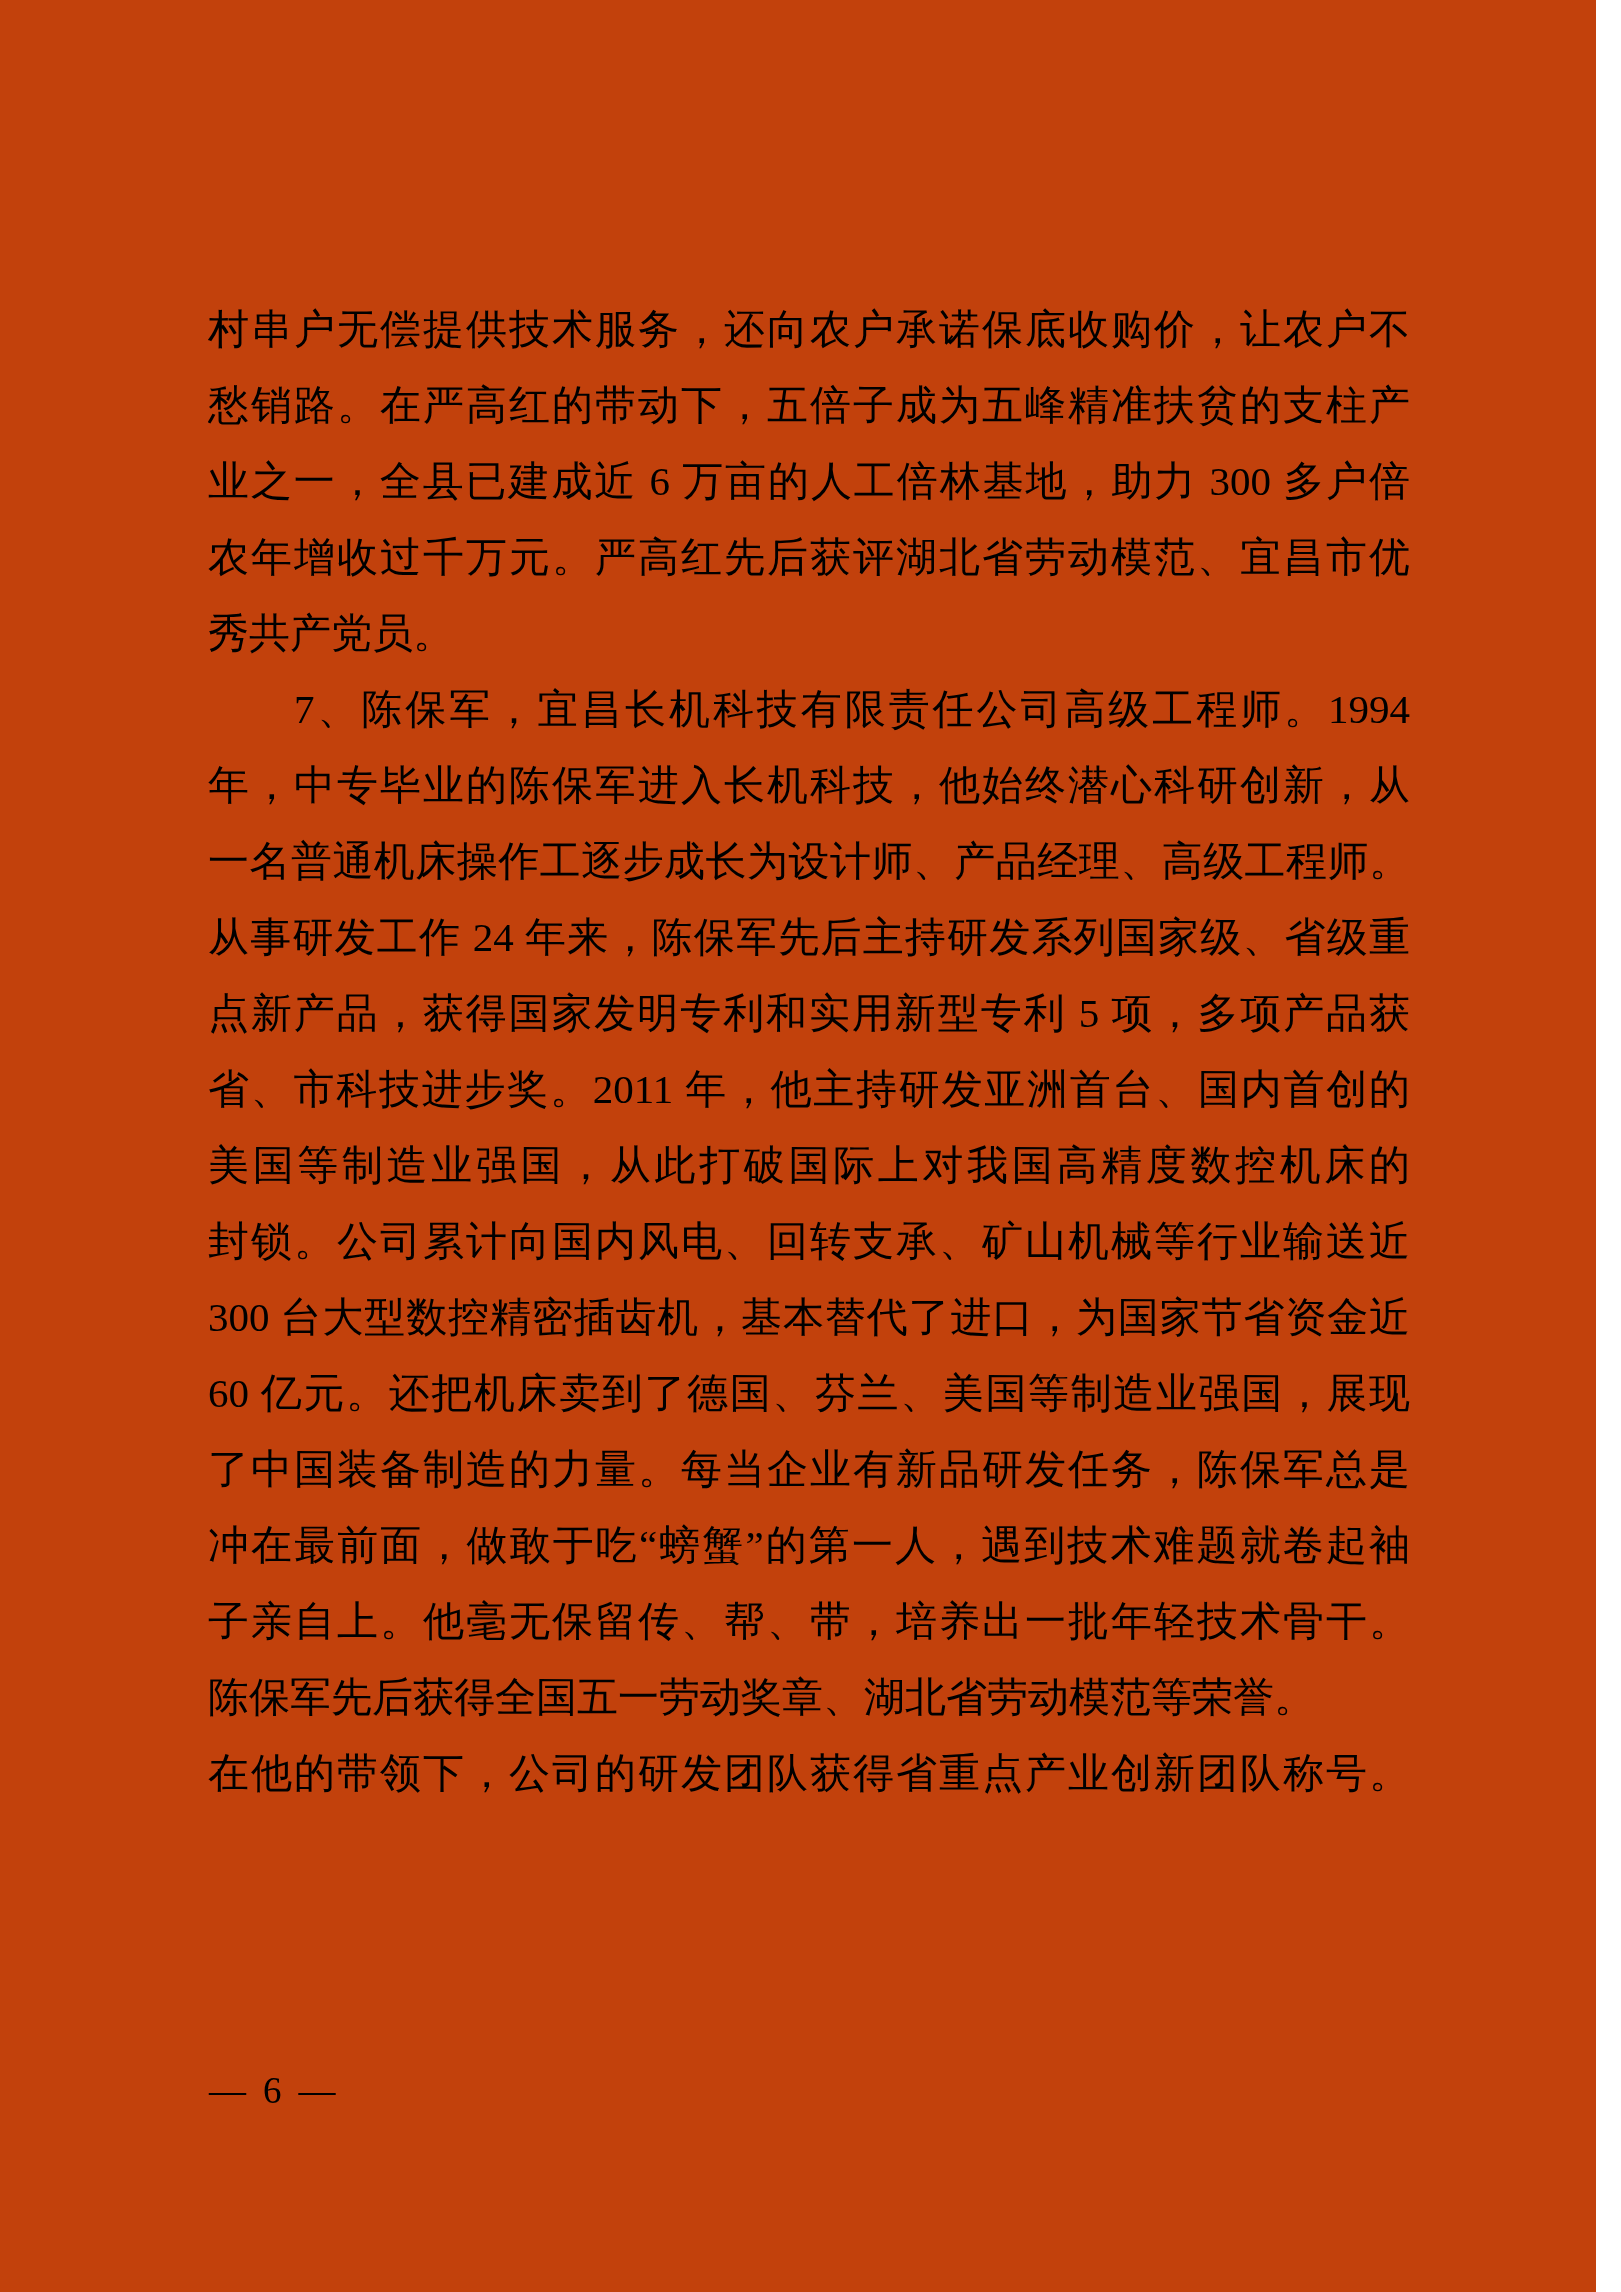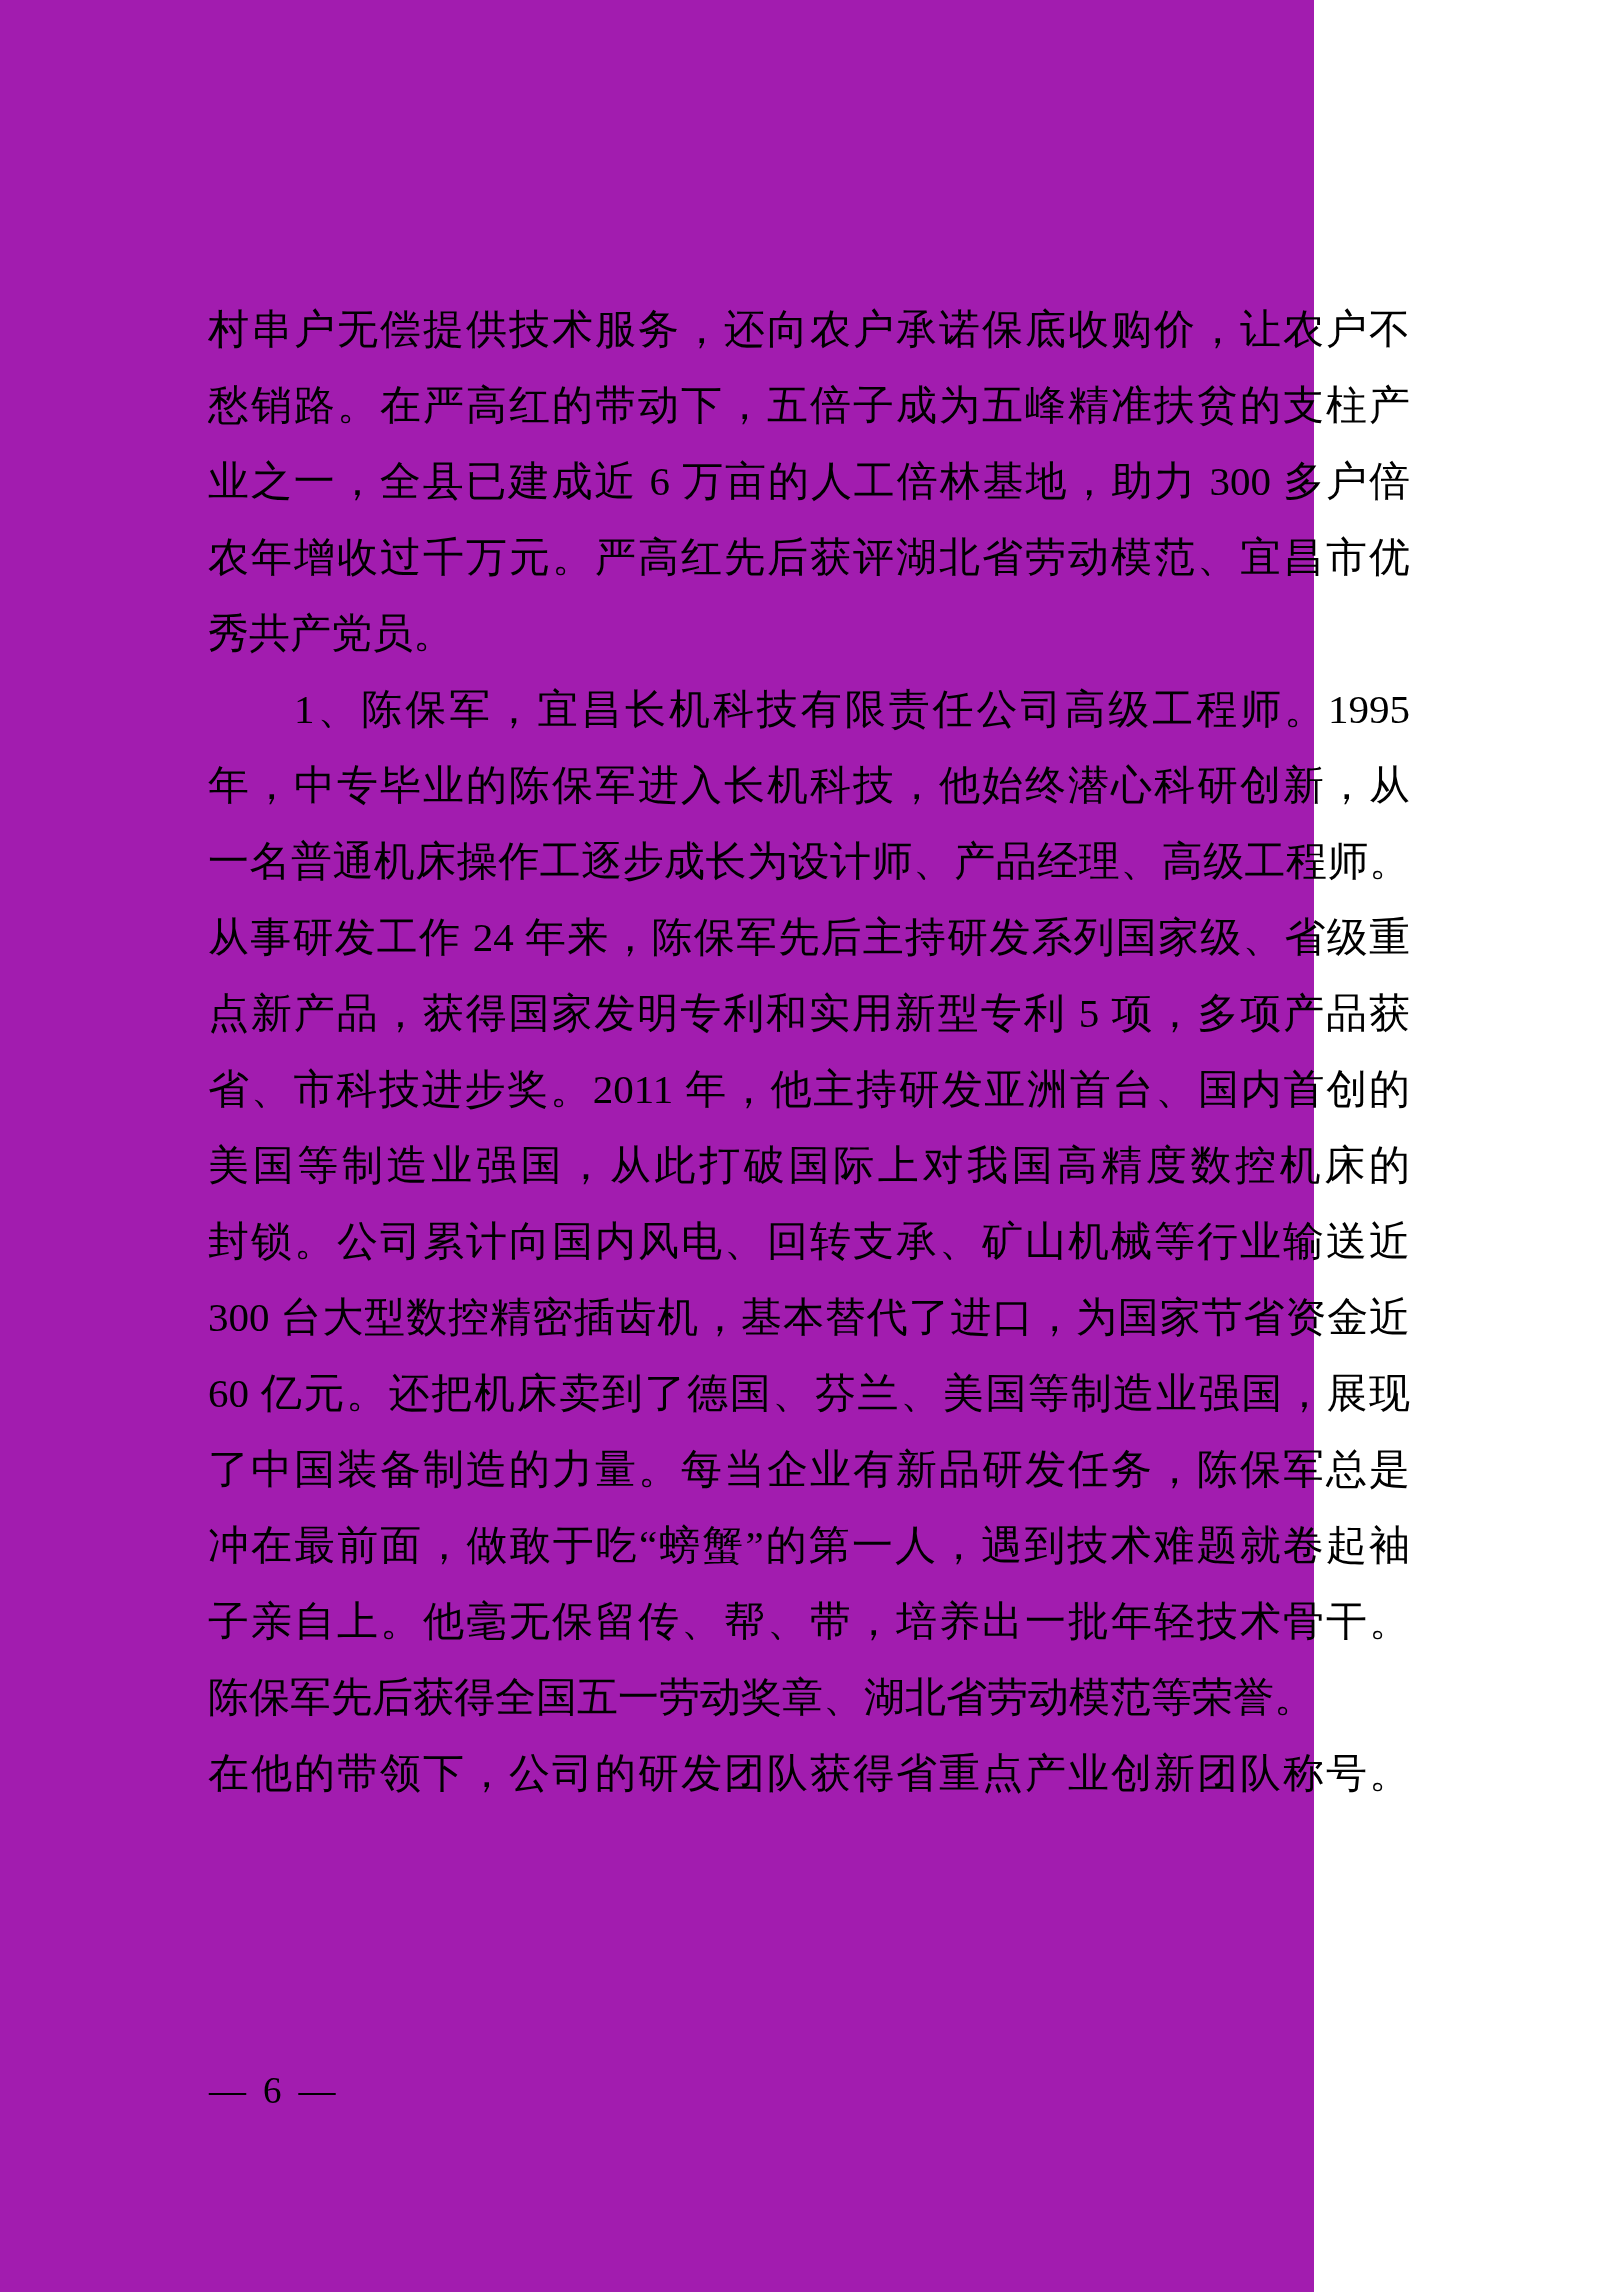--- a/index.html
+++ b/index.html
@@ -11,23 +11,23 @@
     height: 2293px;
     background: #ffffff;
     position: relative;
     font-family: "Liberation Serif", "DejaVu Serif", serif;
     color: #000000;
     overflow: hidden;
   }
   .page {
     position: absolute;
     left: 0; top: 0;
-    width: 1314px;
+    width: 1596px;
     height: 2293px;
-    background: #a21caf;
+    background: #c2410c;
   }
   .doc-body {
     position: absolute;
     left: 208px;
     top: 291px;
     width: 1202px;
   }
   .line {
     font-size: 41px;
     line-height: 76px;
@@ -57,21 +57,21 @@
 </head>
 <body>
 
 <div class="page">
   <div class="doc-body">
       <div class="line">村串户无偿提供技术服务，还向农户承诺保底收购价，让农户不</div>
       <div class="line">愁销路。在严高红的带动下，五倍子成为五峰精准扶贫的支柱产</div>
       <div class="line">业之一，全县已建成近 6 万亩的人工倍林基地，助力 300 多户倍</div>
       <div class="line">农年增收过千万元。严高红先后获评湖北省劳动模范、宜昌市优</div>
       <div class="line no-stretch">秀共产党员。</div>
-      <div class="line indent">1、陈保军，宜昌长机科技有限责任公司高级工程师。1995</div>
+      <div class="line indent">7、陈保军，宜昌长机科技有限责任公司高级工程师。1994</div>
       <div class="line">年，中专毕业的陈保军进入长机科技，他始终潜心科研创新，从</div>
       <div class="line">一名普通机床操作工逐步成长为设计师、产品经理、高级工程师。</div>
       <div class="line">从事研发工作 24 年来，陈保军先后主持研发系列国家级、省级重</div>
       <div class="line">点新产品，获得国家发明专利和实用新型专利 5 项，多项产品获</div>
       <div class="line">省、市科技进步奖。2011 年，他主持研发亚洲首台、国内首创的</div>
       <div class="line">美国等制造业强国，从此打破国际上对我国高精度数控机床的</div>
       <div class="line">封锁。公司累计向国内风电、回转支承、矿山机械等行业输送近</div>
       <div class="line">300 台大型数控精密插齿机，基本替代了进口，为国家节省资金近</div>
       <div class="line">60 亿元。还把机床卖到了德国、芬兰、美国等制造业强国，展现</div>
       <div class="line">了中国装备制造的力量。每当企业有新品研发任务，陈保军总是</div>

